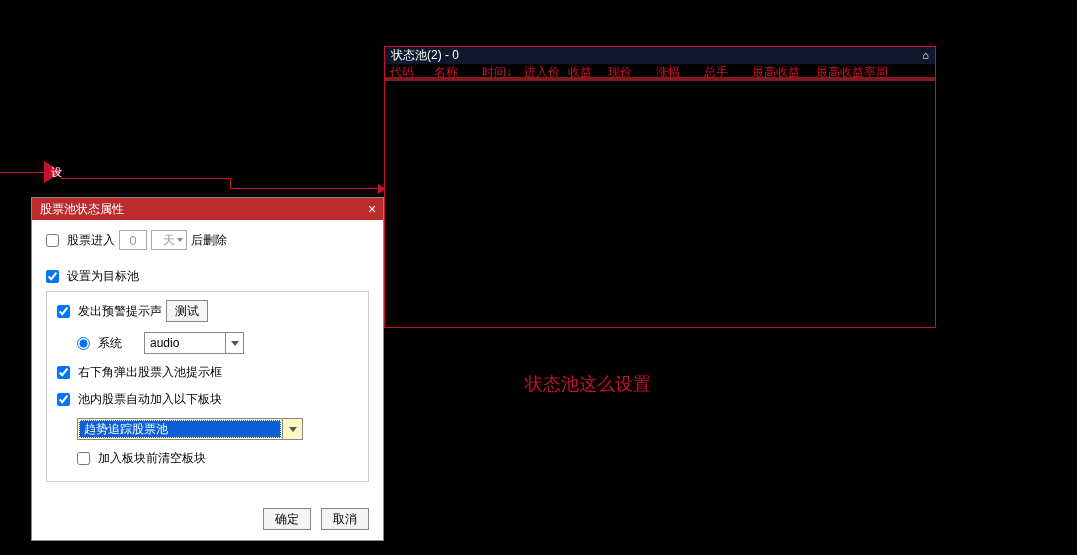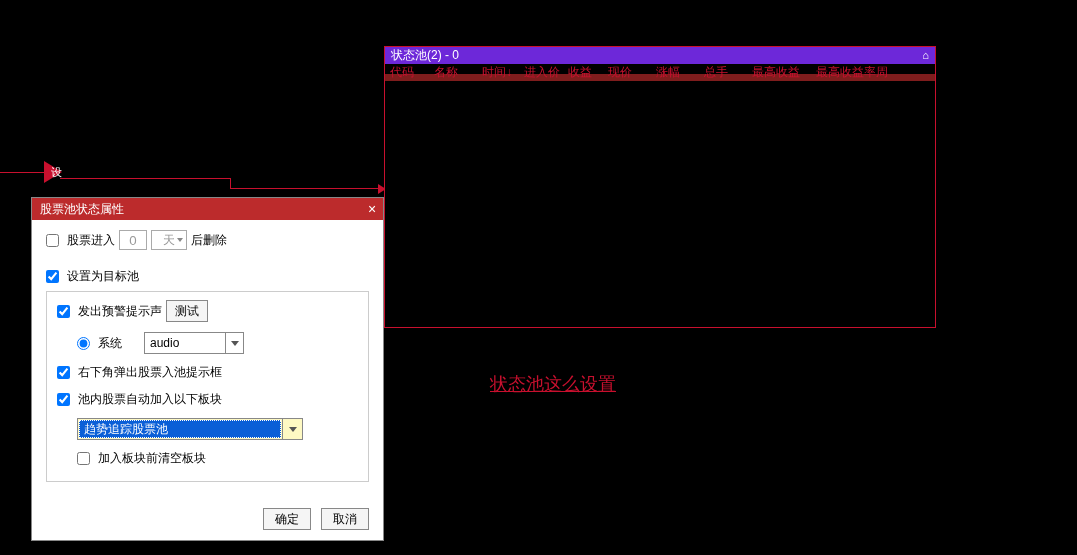--- a/index.html
+++ b/index.html
@@ -78,53 +78,52 @@
 .state-panel {
   position: absolute;
   left: 384px;
   top: 46px;
   width: 552px;
   height: 282px;
   border: 1px solid #c8102e;
   background: #000;
 }
 .state-panel-header {
-  background: #6d28d9;
+  background: #0f172a;
   color: #fff;
   height: 17px;
   line-height: 17px;
   padding: 4px 6px;
   display: flex;
   justify-content: space-between;
   align-items: center;
 }
 .state-panel-columns {
   display: flex;
   color: #c8102e;
   height: 17px;
   line-height: 17px;
-  border-bottom: 7px solid #7f1d1d;
+  border-bottom: 4px solid #7f1d1d;
   font-size: 12px;
 }
 .state-panel-columns span {
   padding: 0 5px;
   white-space: nowrap;
 }
 .home-icon {
   font-size: 11px;
 }
 
 
 .annotation {
   position: absolute;
-  left: 490px;
+  left: 525px;
   top: 372px;
   color: #c8102e;
   font-size: 18px;
-  text-decoration: underline;
 }
 
 
 .dialog {
   position: absolute;
   left: 31px;
   top: 197px;
   width: 353px;
   background: #fff;
   border: 1px solid #888;

